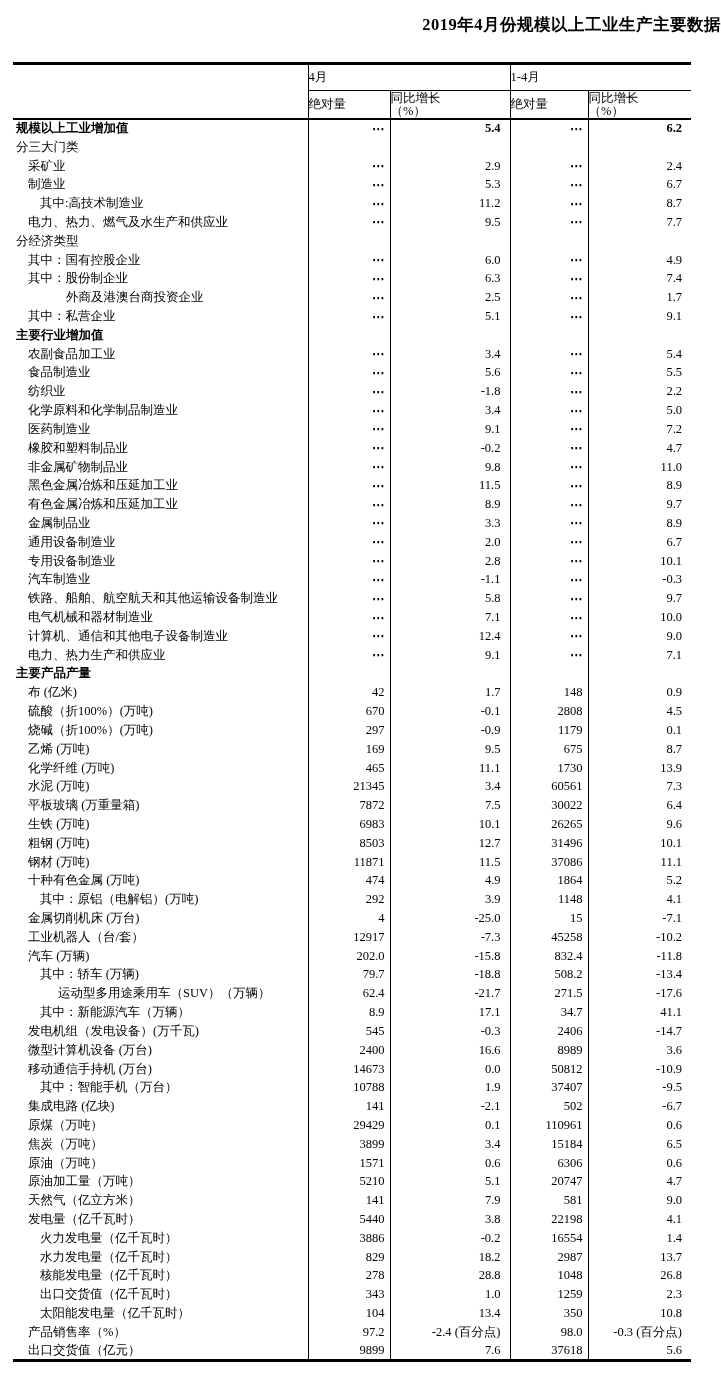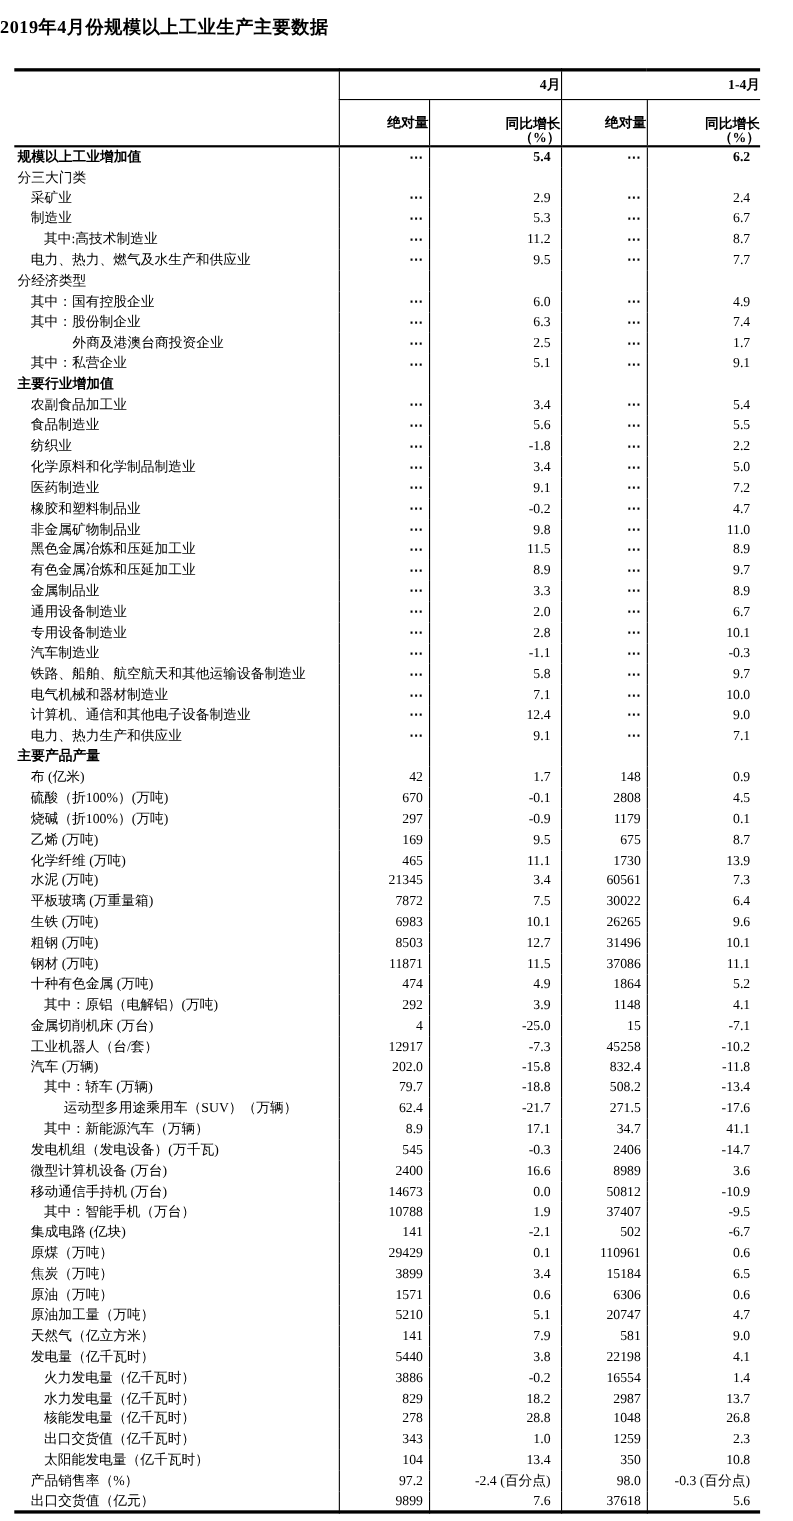--- a/index.html
+++ b/index.html
@@ -7,51 +7,52 @@
     position:relative;
     width:721px;height:1383px;
     background:#fff;
     color:#000;
     font-family:"Liberation Serif","DejaVu Serif",serif;
     overflow:hidden;
   }
   .title{
     margin:0;
     padding-top:14px;
-    text-align:left;
+    text-align:right;
     font-size:16.5px;
     font-weight:bold;
     letter-spacing:0.5px;
+    padding-left:36px;
   }
   table.stats{
     position:absolute;
     left:13px;
     top:62px;
     width:678px;
     table-layout:fixed;
     border-collapse:collapse;
     border-top:3px solid #000;
     border-bottom:3px solid #000;
     font-size:12.5px;
   }
   col.c-label{width:295px;}
   col.c-abs1{width:82px;}
   col.c-gro1{width:120px;}
   col.c-abs2{width:78px;}
   col.c-gro2{width:103px;}
 
-  thead th{font-weight:bold;text-align:right;vertical-align:middle;padding:0;}
+  thead th{font-weight:normal;text-align:left;vertical-align:middle;padding:0;}
   tr.h1{height:27px;}
   tr.h2{height:28px;}
   tr.h1 th.grp{border-bottom:1px solid #000;}
   tr.h2 th{border-bottom:2px solid #000;}
   th.corner{border-bottom:2px solid #000;}
   .vline{border-left:1.5px solid #000;}
   tbody td+td{border-left:1.5px solid #000;}
-  .growth-header{line-height:13px;padding-top:15px;}
+  .growth-header{line-height:13px;padding-top:1px;}
 
   tbody tr{height:18.82px;}
   tbody td{padding:0;vertical-align:middle;white-space:nowrap;overflow:hidden;}
   td.lbl{text-align:left;}
   td.num{text-align:right;}
   td.abs{padding-right:5px;}
   td.gro{padding-right:9px;}
   tr.bold td{font-weight:bold;}
   td.ind0{padding-left:3px;}
   td.ind1{padding-left:15px;}

